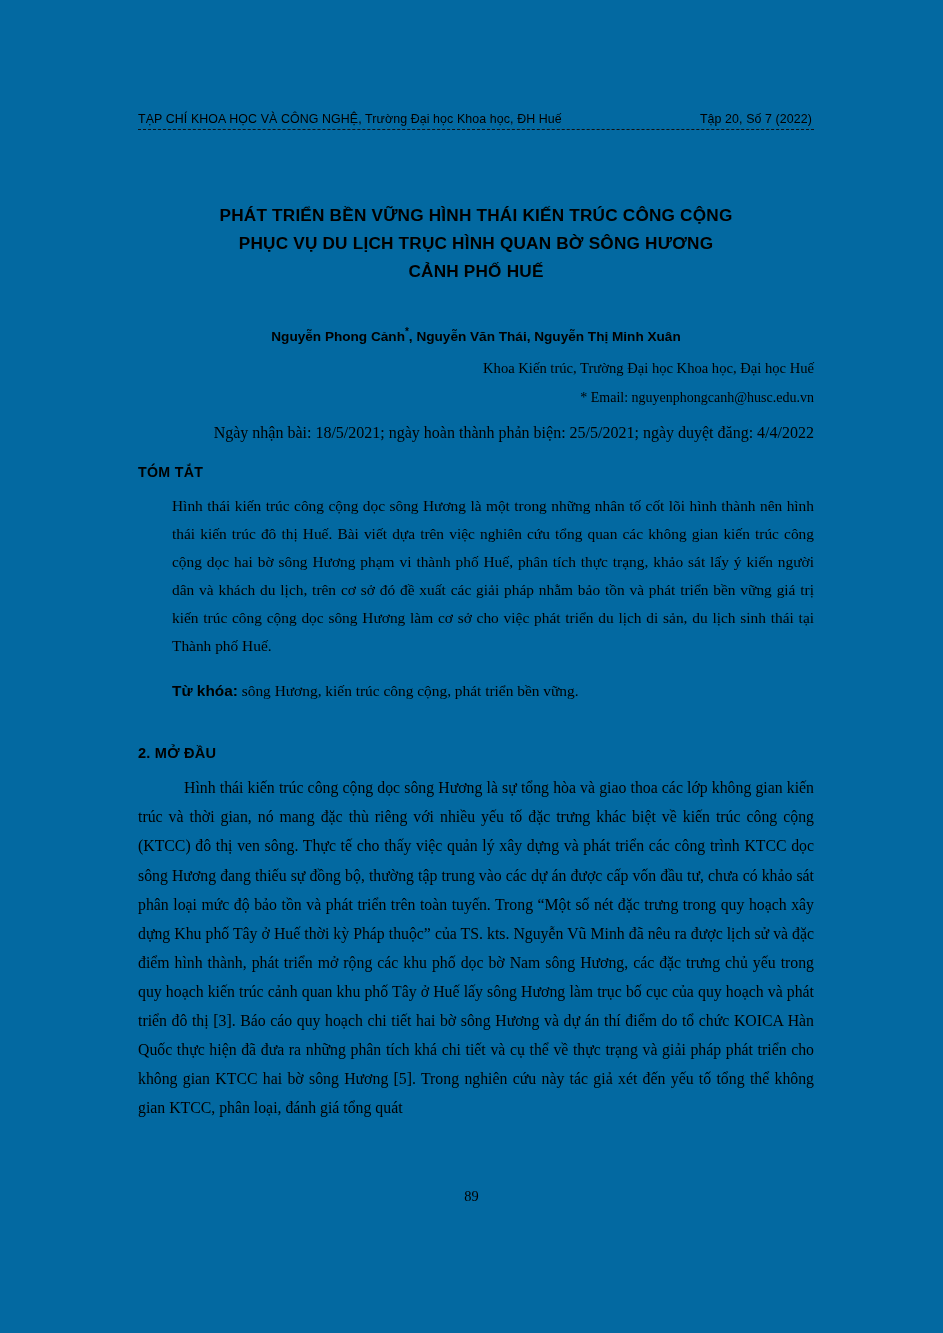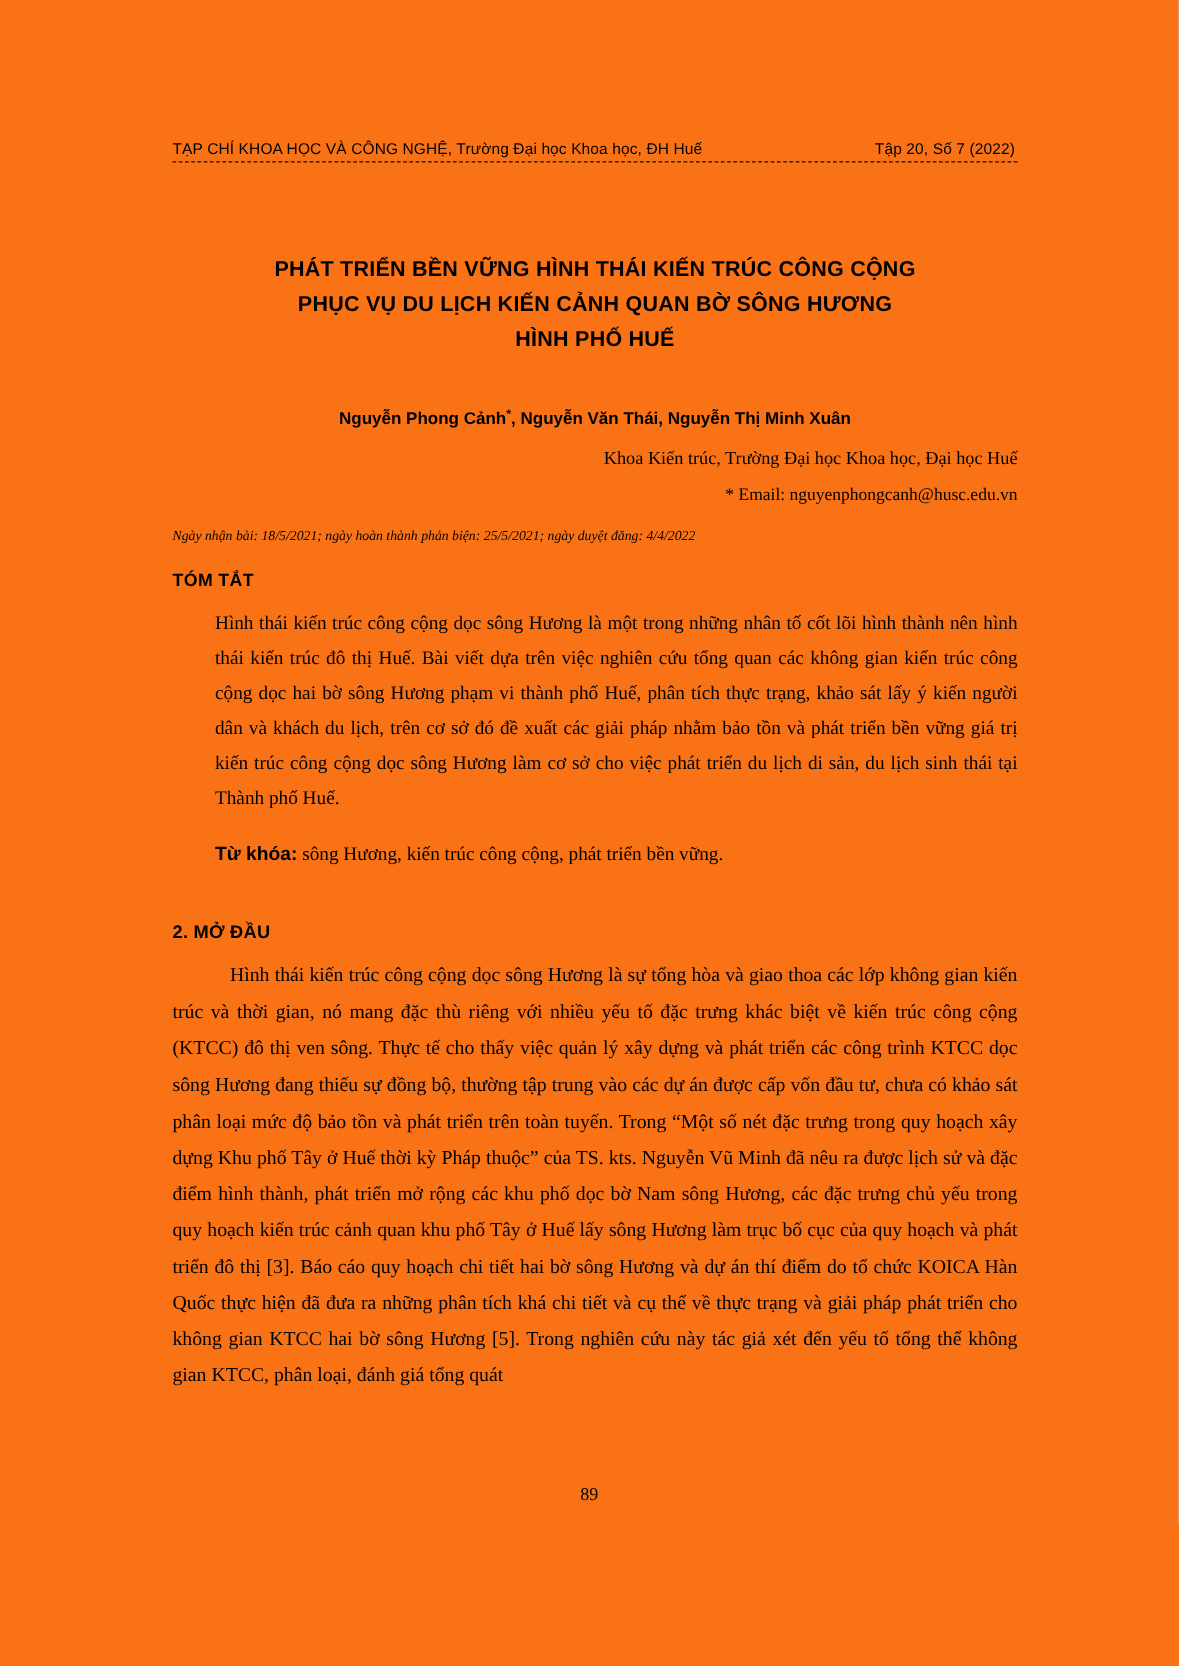--- a/index.html
+++ b/index.html
@@ -3,21 +3,21 @@
 <meta charset="utf-8">
 <style>
   html, body {
     margin: 0;
     padding: 0;
     background: #c9c9c9;
   }
   .page {
     width: 943px;
     height: 1333px;
-    background: #f97316;
+    background: #0369a1;
     position: relative;
     margin: 0 auto;
     overflow: hidden;
     font-family: "Liberation Serif", serif;
     color: #000000;
   }
   .content {
     position: absolute;
     left: 138px;
     top: 112px;
@@ -68,23 +68,22 @@
     text-align: right;
     font-size: 14.6px;
   }
   .email {
     margin-top: 13px;
     text-align: right;
     font-size: 14px;
   }
   .received {
     margin-top: 18px;
-    text-align: left;
-    font-style: italic;
-    font-size: 11px;
+    text-align: right;
+    font-size: 16px;
   }
 
   
   .sec-head {
     margin-top: 22px;
     font-family: "Liberation Sans", sans-serif;
     font-weight: bold;
     font-size: 14.2px;
     letter-spacing: 0.3px;
   }
@@ -138,22 +137,22 @@
   <div class="content">
 
     <div class="runhead">
       <span class="left">TẠP CHÍ KHOA HỌC VÀ CÔNG NGHỆ, Trường Đại học Khoa học, ĐH Huế</span>
       <span class="right">Tập 20, Số 7 (2022)</span>
     </div>
     <div class="rule"></div>
 
     <div class="title">
       <div>PHÁT TRIỂN BỀN VỮNG HÌNH THÁI KIẾN TRÚC CÔNG CỘNG</div>
-      <div>PHỤC VỤ DU LỊCH KIẾN CẢNH QUAN BỜ SÔNG HƯƠNG</div>
-      <div>HÌNH PHỐ HUẾ</div>
+      <div>PHỤC VỤ DU LỊCH TRỤC HÌNH QUAN BỜ SÔNG HƯƠNG</div>
+      <div>CẢNH PHỐ HUẾ</div>
     </div>
 
     <div class="authors"><span>Nguyễn Phong Cảnh</span><sup>*</sup><span>, Nguyễn Văn Thái, Nguyễn Thị Minh Xuân</span></div>
 
     <div class="affil">Khoa Kiến trúc, Trường Đại học Khoa học, Đại học Huế</div>
     <div class="email">* Email: nguyenphongcanh@husc.edu.vn</div>
     <div class="received">Ngày nhận bài: 18/5/2021; ngày hoàn thành phản biện: 25/5/2021; ngày duyệt đăng: 4/4/2022</div>
 
     <div class="sec-head">TÓM TẮT</div>
     <div class="abstract">Hình thái kiến trúc công cộng dọc sông Hương là một trong những nhân tố cốt lõi hình thành nên hình thái kiến trúc đô thị Huế. Bài viết dựa trên việc nghiên cứu tổng quan các không gian kiến trúc công cộng dọc hai bờ sông Hương phạm vi thành phố Huế, phân tích thực trạng, khảo sát lấy ý kiến người dân và khách du lịch, trên cơ sở đó đề xuất các giải pháp nhằm bảo tồn và phát triển bền vững giá trị kiến trúc công cộng dọc sông Hương làm cơ sở cho việc phát triển du lịch di sản, du lịch sinh thái tại Thành phố Huế.</div>

